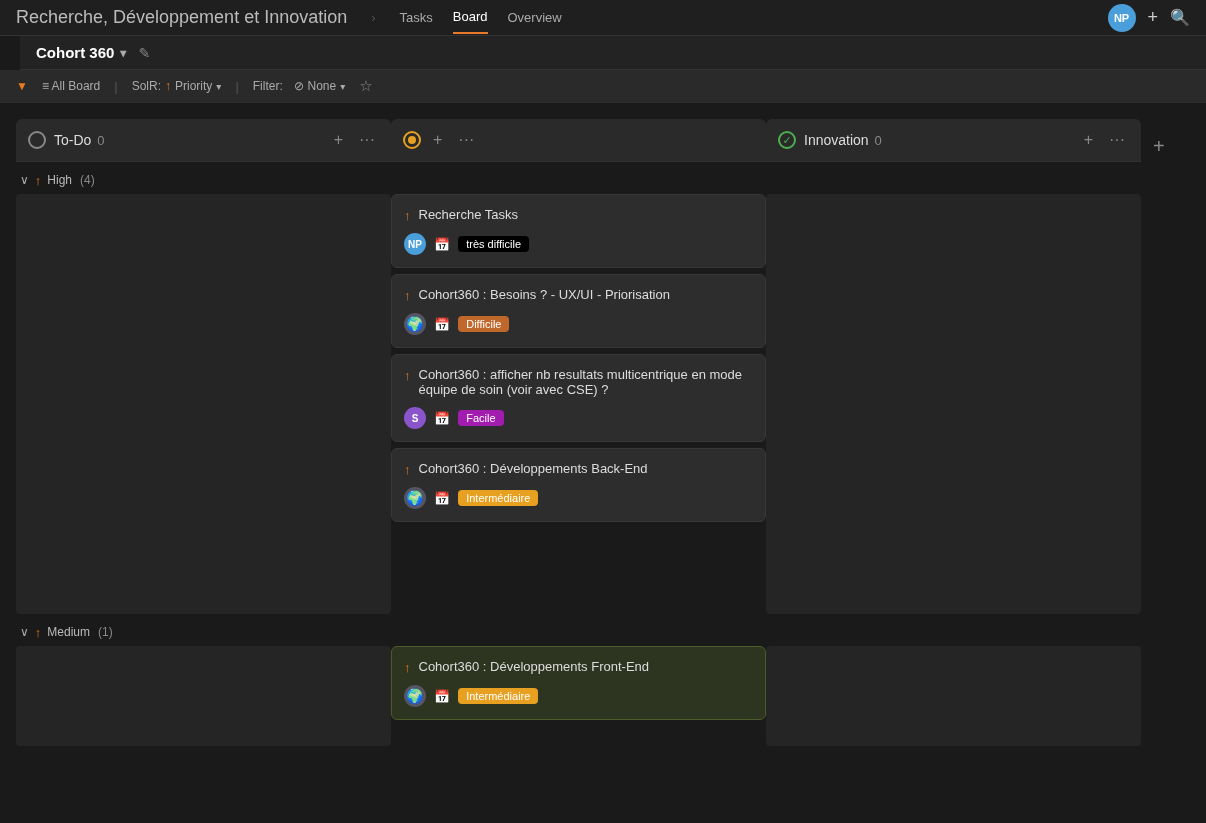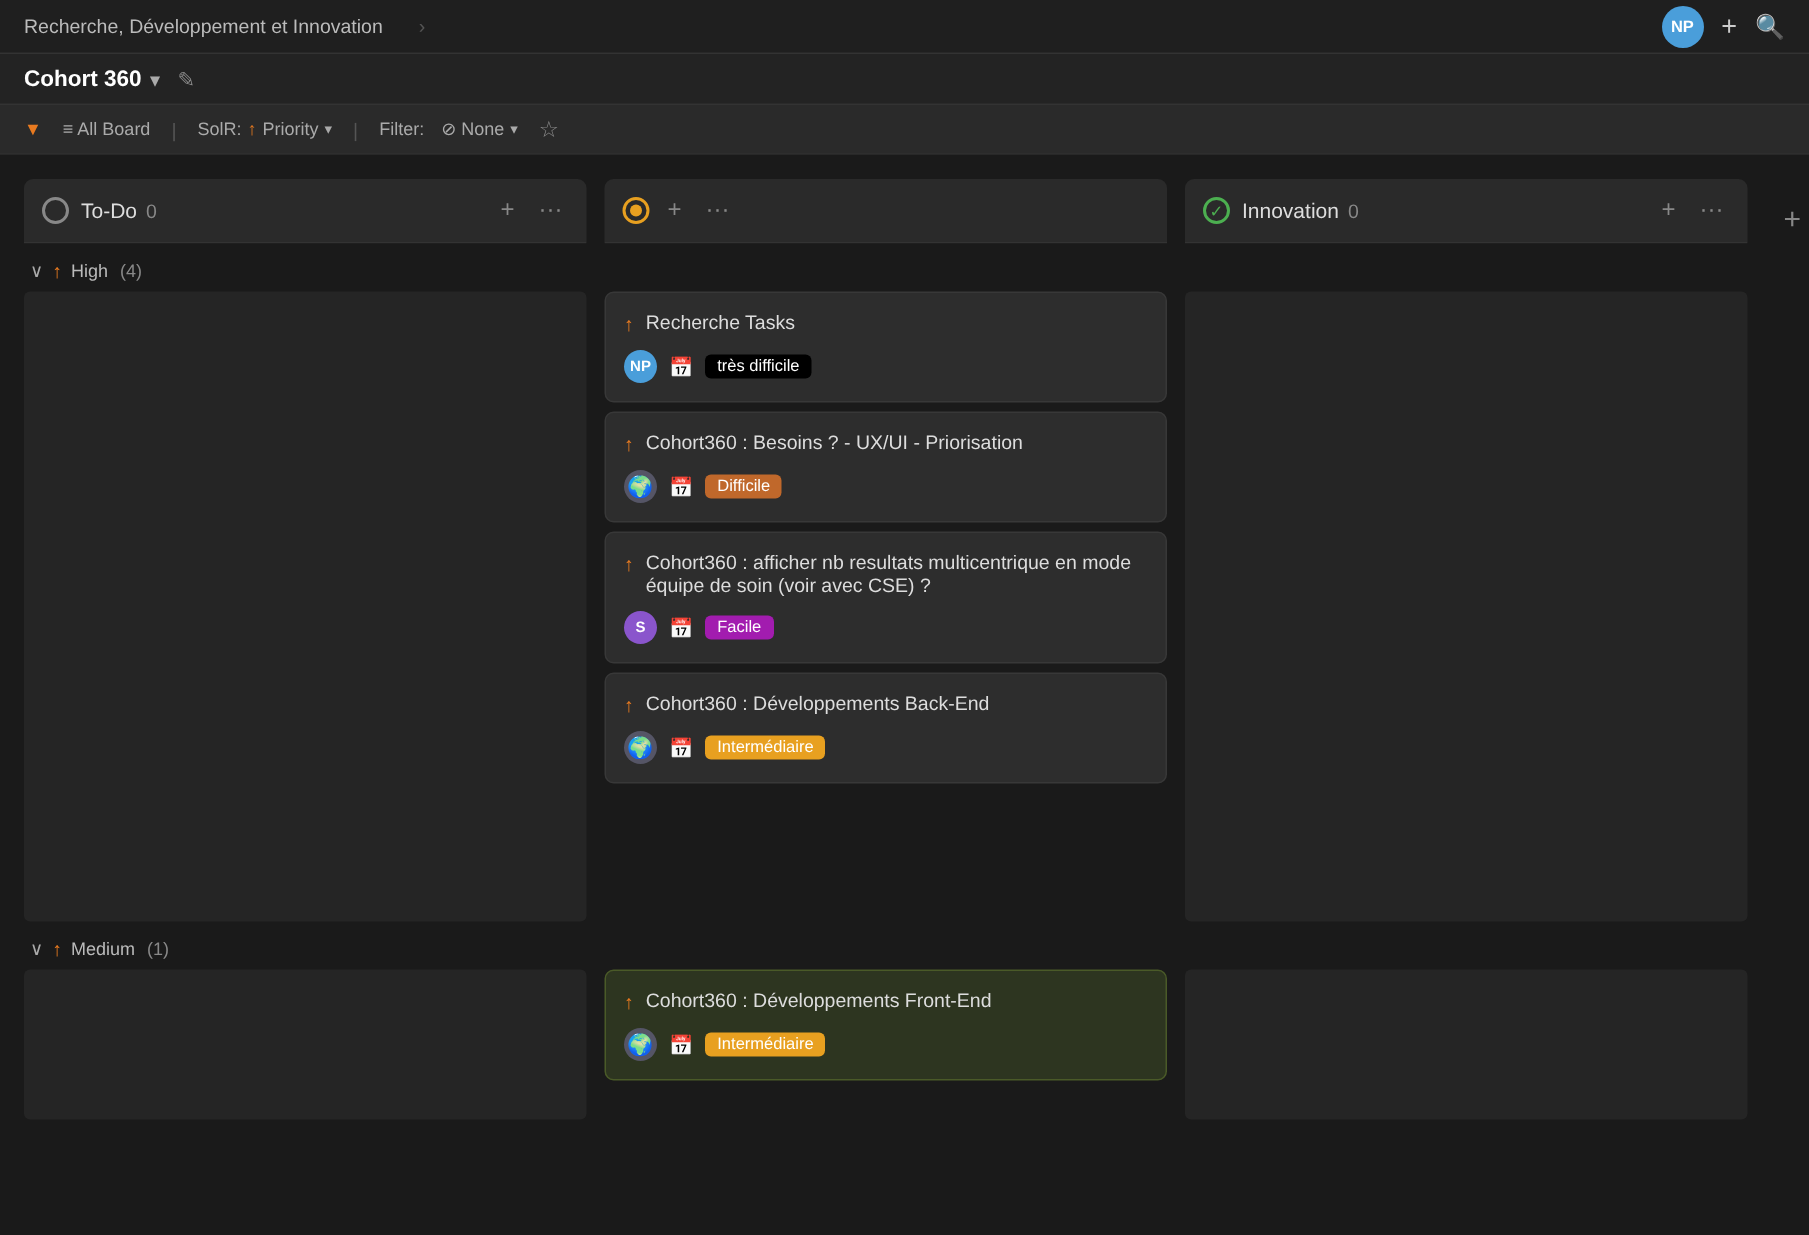--- a/index.html
+++ b/index.html
@@ -47,20 +47,21 @@
     }
 
     
     .toolbar {
       background: #232323;
       padding: 8px 16px;
       display: flex;
       align-items: flex-end;
       gap: 12px;
       border-bottom: 1px solid #333;
+      margin-left: 20px;
     }
     .project-name {
       color: #fff;
       font-size: 15px;
       font-weight: 600;
       display: flex; align-items: center; gap: 6px;
     }
     .edit-icon { color: #888; cursor: pointer; font-size: 14px; }
     .filter-bar {
       background: #2a2a2a;
@@ -164,21 +165,20 @@
       width: 100%;
     }
     .group-row {
       display: flex;
       flex-direction: column;
       gap: 0;
       margin-bottom: 4px;
     }
     .columns-row {
       display: flex;
-      gap: 12px;
       align-items: flex-start;
     }
 
     
     .card {
       background: #2d2d2d;
       border-radius: 6px;
       padding: 12px;
       margin-bottom: 6px;
       border: 1px solid #383838;
@@ -233,22 +233,27 @@
       padding: 8px;
       margin-left: 4px;
       align-self: flex-start;
       margin-top: 8px;
     }
   </style>
 </head>
 <body>
 
 <div class="top-nav">
-  <span style="color:#bbb; font-size:13px;">Recherche, Développement et Innovation</span>
+  <span style="color:#bbb; font-size:18px;">Recherche, Développement et Innovation</span>
   <span style="color:#555; font-size:13px;">›</span>
+  <div style="display:flex; gap:20px; align-items:center;">
+    <span class="top-nav-item">Tasks</span>
+    <span class="top-nav-item active">Board</span>
+    <span class="top-nav-item">Overview</span>
+  </div>
   <div class="top-right">
     <div class="avatar-circle">NP</div>
     <span style="color:#ccc; font-size:18px; cursor:pointer;">+</span>
     <span style="color:#ccc; font-size:16px; cursor:pointer;">🔍</span>
   </div>
 </div>
 
 <div class="toolbar">
   <div class="project-name">
     <span>Cohort 360</span>

